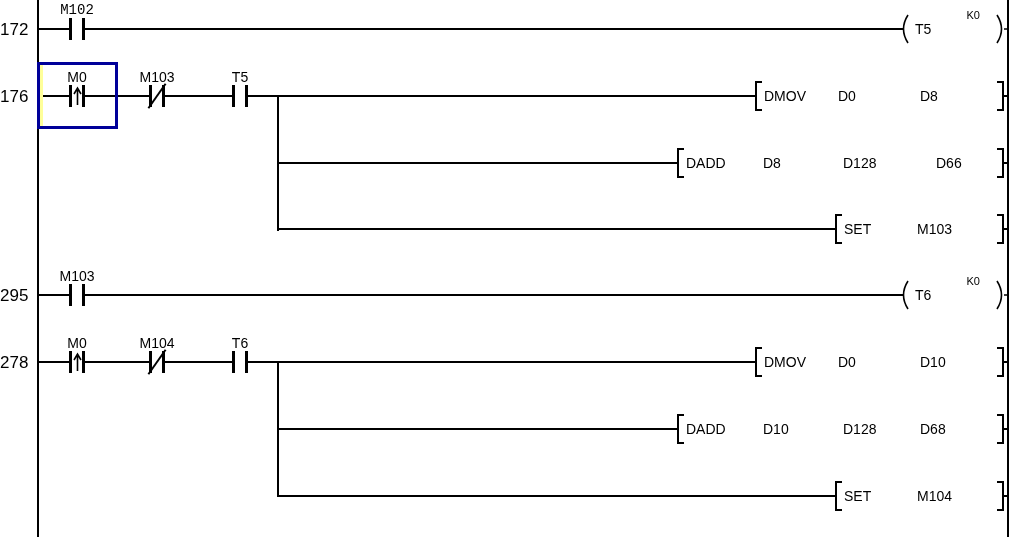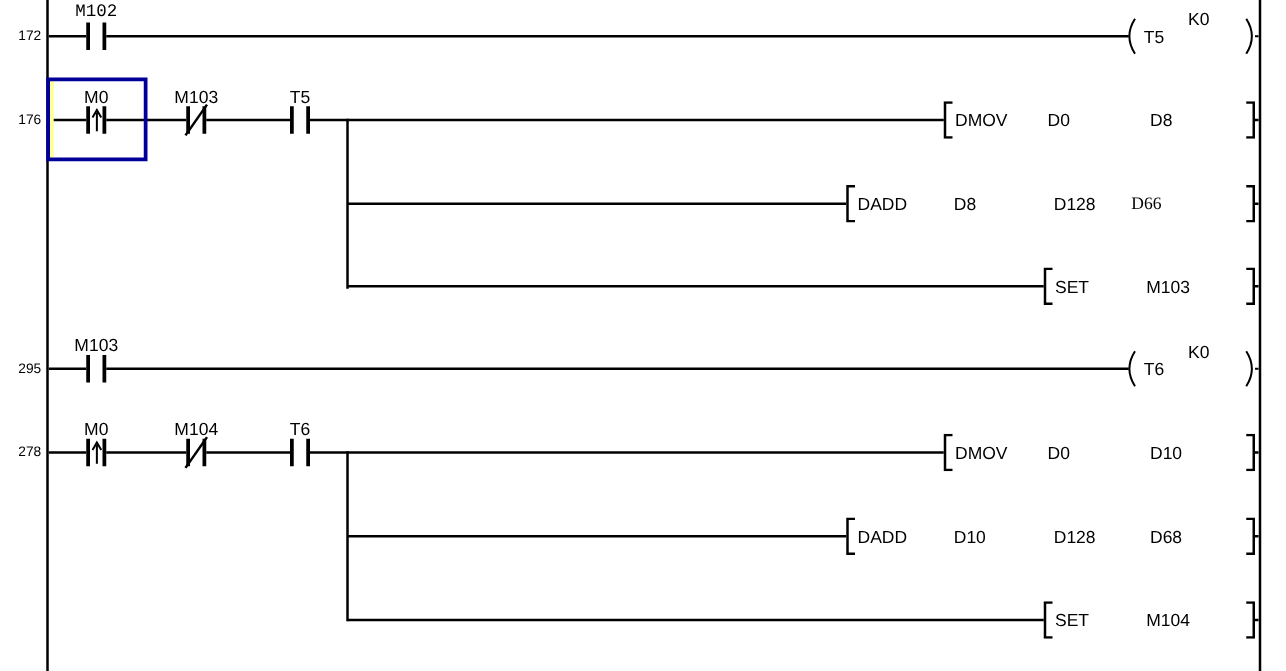--- a/index.html
+++ b/index.html
@@ -2,22 +2,22 @@
 <html><head>
 <meta charset="utf-8">
 <style>
   html,body{margin:0;padding:0;background:#fff;}
   .canvas{position:relative;width:1029px;height:537px;background:#ffffff;
           font-family:"Liberation Sans",sans-serif;color:#000;overflow:hidden;}
   .h{position:absolute;height:2px;background:#000;}
   .v{position:absolute;width:2px;background:#000;}
   .lbl{position:absolute;font-size:14px;line-height:15px;white-space:nowrap;}
   .ctr{width:60px;text-align:center;}
-  .num{position:absolute;left:0;width:33px;text-align:right;font-size:11px;line-height:15px;}
-  .kval{position:absolute;width:42px;text-align:center;font-size:14px;line-height:15px;}
+  .num{position:absolute;left:0;width:33px;text-align:left;font-size:17px;line-height:15px;}
+  .kval{position:absolute;width:42px;text-align:right;font-size:11px;line-height:15px;}
   .contact{position:absolute;width:16px;height:22px;}
   .cbar{position:absolute;top:0;width:3px;height:22px;background:#000;}
   .slash{position:absolute;left:7px;top:-4px;width:2px;height:30px;background:#000;transform:rotate(35deg);}
   .glyph{position:absolute;}
   .instr{position:absolute;height:30px;}
   .instr .txt{position:absolute;top:8px;font-size:14px;line-height:15px;white-space:nowrap;}
   .coil{position:absolute;height:30px;}
   .coil .txt{position:absolute;top:8px;font-size:14px;line-height:15px;white-space:nowrap;}
   .selbox{position:absolute;left:37px;top:62px;width:81px;height:67px;
           border:3px solid #000099;box-sizing:border-box;background:transparent;z-index:5;}
@@ -94,21 +94,21 @@
   </div>
 
   <div class="h" style="left:278px;top:162px;width:399px;"></div>
   <div class="instr" style="left:676px;top:148px;width:331px;">
     <svg class="glyph" style="left:0;top:0;" width="9" height="30" viewBox="0 0 9 30">
       <path d="M8 1 H2 V29 H8" fill="none" stroke="#000" stroke-width="2"></path>
     </svg>
     <div class="txt" style="left:10px;">DADD</div>
     <div class="txt" style="left:87px;">D8</div>
     <div class="txt" style="left:167px;">D128</div>
-    <div class="txt" style="left:229px;font-family:Liberation Serif, serif;">D66</div>
+    <div class="txt" style="left:260px;">D66</div>
     <svg class="glyph" style="left:320px;top:0;" width="11" height="30" viewBox="0 0 11 30">
       <path d="M1 1 H7 V29 H1 M7 15 H11" fill="none" stroke="#000" stroke-width="2"></path>
     </svg>
   </div>
 
   <div class="h" style="left:278px;top:228px;width:557px;"></div>
   <div class="instr" style="left:834px;top:214px;width:173px;">
     <svg class="glyph" style="left:0;top:0;" width="9" height="30" viewBox="0 0 9 30">
       <path d="M8 1 H2 V29 H8" fill="none" stroke="#000" stroke-width="2"></path>
     </svg>

